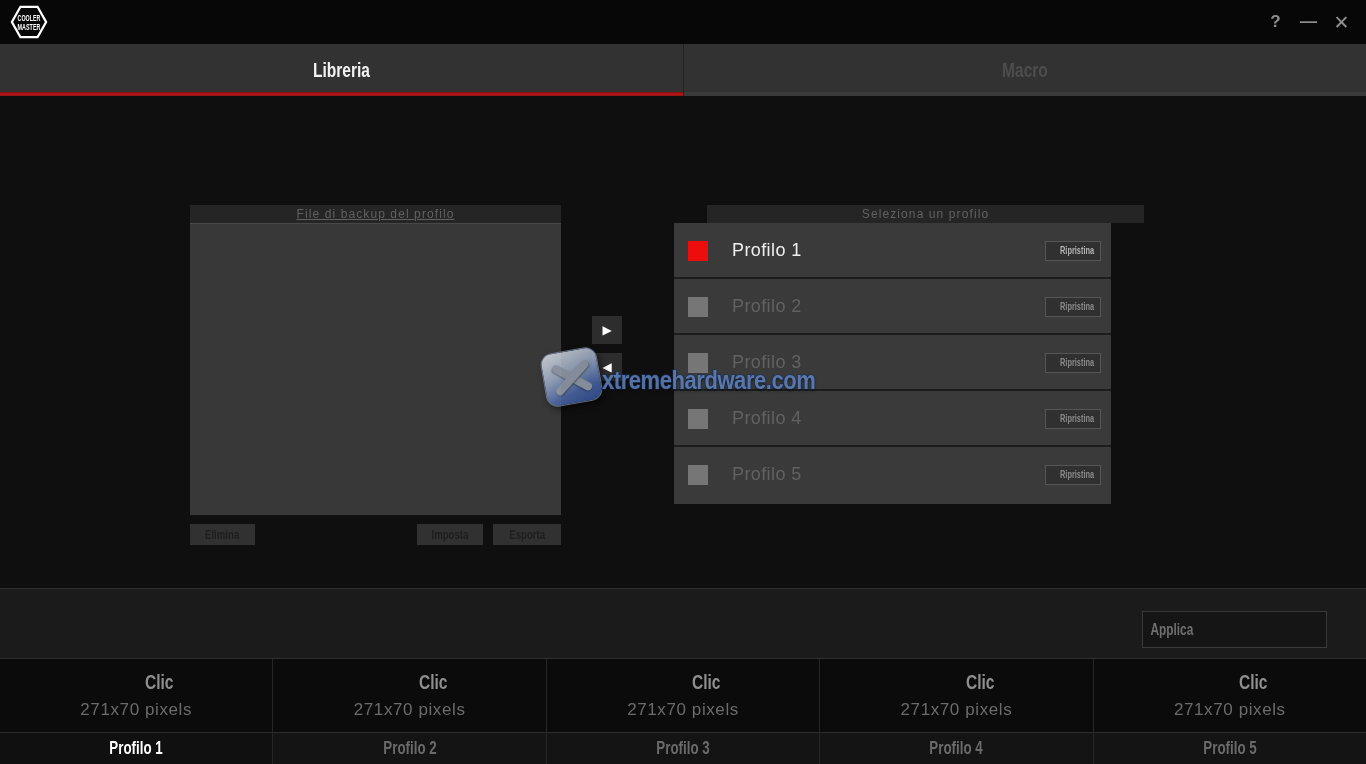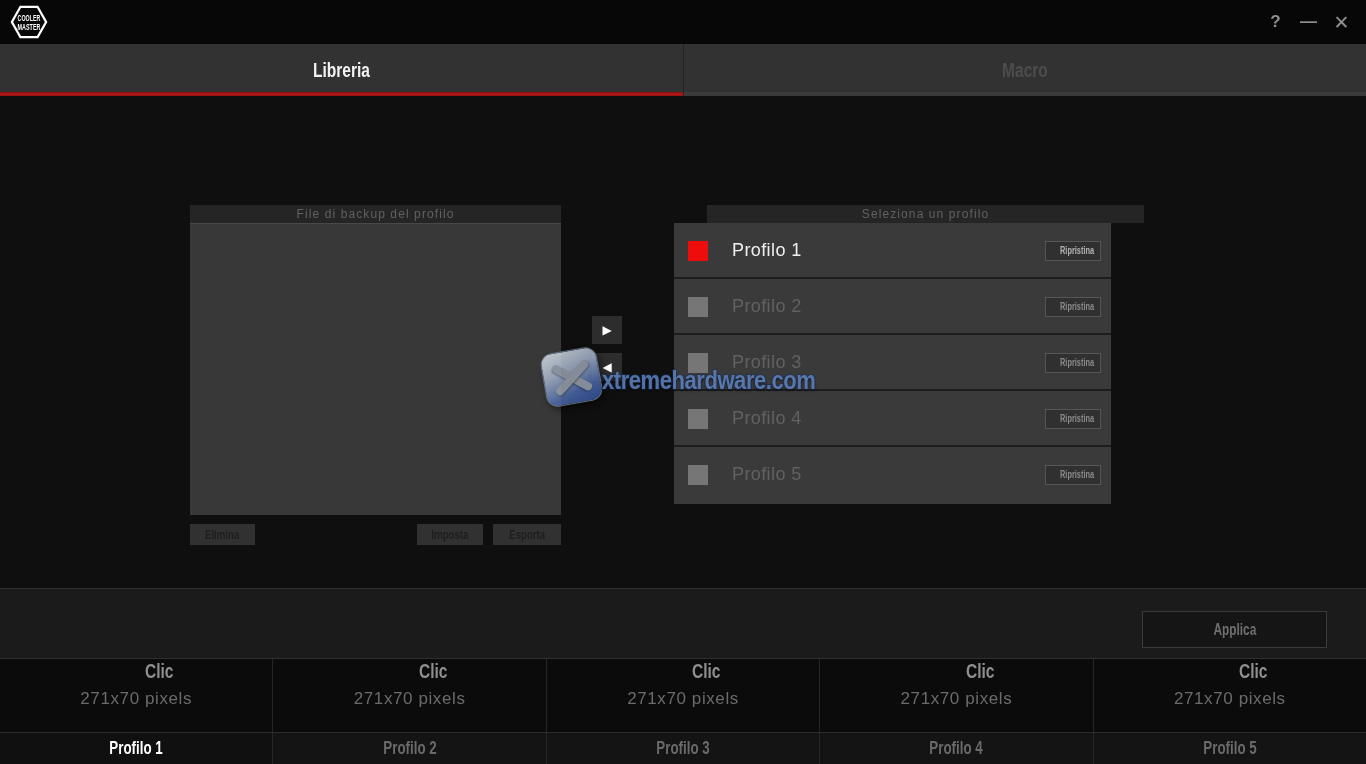--- a/index.html
+++ b/index.html
@@ -25,21 +25,21 @@
   .tab + .tab { border-left:1px solid #242424; }
   .tab::after { content:""; position:absolute; left:0; right:0; bottom:0; height:4px; background:#3b3b3b; }
   .tab.active { color:#f2f2f2; }
   .tab.active::after { background:linear-gradient(180deg,#801010 0%, #b81717 55%, #8d1212 100%); }
 
   
   .main { position:absolute; left:0; top:96px; width:1366px; height:492px; background:#0f0f0f; }
 
   .panel-header { position:absolute; height:18px; background:#252525; color:#616161; font-size:12px;
                   letter-spacing:1.1px; text-align:center; line-height:18px; }
-  .backup-header { left:190px; top:109px; width:371px; }
+  .backup-header { left:190px; top:109px; width:371px;text-decoration:underline; }
   .backup-body { position:absolute; left:190px; top:127px; width:371px; height:292px; background:#383838;
                  border-top:1px solid #484848; }
 
   .smallbtn { position:absolute; top:428px; height:21px; background:#313131; border:none;
               color:#1e1e1e; font-size:13px; font-weight:bold; text-align:center; line-height:21px; cursor:default; }
   .btn-elimina { left:190px; width:65px; }
   .btn-imposta { left:417px; width:66px; }
   .btn-esporta { left:493px; width:68px; }
 
   .arrowbtn { position:absolute; left:592px; width:30px; height:28px; background:#2d2d2d;
@@ -72,28 +72,28 @@
   .wm-logo::after  { transform:rotate(-38deg); }
   .wm-text { position:absolute; left:62px; top:26px; font-size:25px; font-weight:bold;
              transform:scaleX(.88); transform-origin:left center;
              color:#5f83bd; -webkit-text-stroke:1.6px #1b2f5e; paint-order:stroke fill;
              text-shadow:0 2px 3px rgba(0,0,0,.55); letter-spacing:-.5px; }
 
   
   .applystrip { position:absolute; left:0; top:588px; width:1366px; height:70px; background:#1b1b1b; border-top:1px solid #2e2e2e; }
   .applybtn { position:absolute; left:1142px; top:22px; width:185px; height:37px; background:#151515;
               border:1px solid #3a3a3a; color:#6f6f6f; font-size:16px; font-weight:bold;
-              text-align:center; line-height:35px; cursor:default; }
+              text-align:left; line-height:35px; cursor:default; }
 
   
   .clicbar { position:absolute; left:0; top:658px; width:1366px; height:74px; background:#0b0b0b;
              border-top:1px solid #2f2f2f; display:flex; }
   .cliccell { position:relative; flex:1; text-align:center; cursor:default; }
   .cliccell + .cliccell { border-left:1px solid #262626; }
-  .clic-label { margin-top:0; font-size:21px; font-weight:bold; color:#8f8f8f;padding-left:47px; }
+  .clic-label { margin-top:11px; font-size:21px; font-weight:bold; color:#8f8f8f;padding-left:47px; }
   .size-label { margin-top:6px; font-size:17px; color:#6b6b6b; letter-spacing:.6px; }
 
   
   .proftabs { position:absolute; left:0; top:732px; width:1366px; height:32px; background:#141414;
               border-top:1px solid #2c2c2c; display:flex; }
   .proftab { flex:1; display:flex; align-items:center; justify-content:center;
              font-size:18px; font-weight:bold; color:#6a6a6a; cursor:default; }
   .proftab + .proftab { border-left:1px solid #262626; }
   .proftab.active { color:#ffffff; background:#101010; }
 </style>

